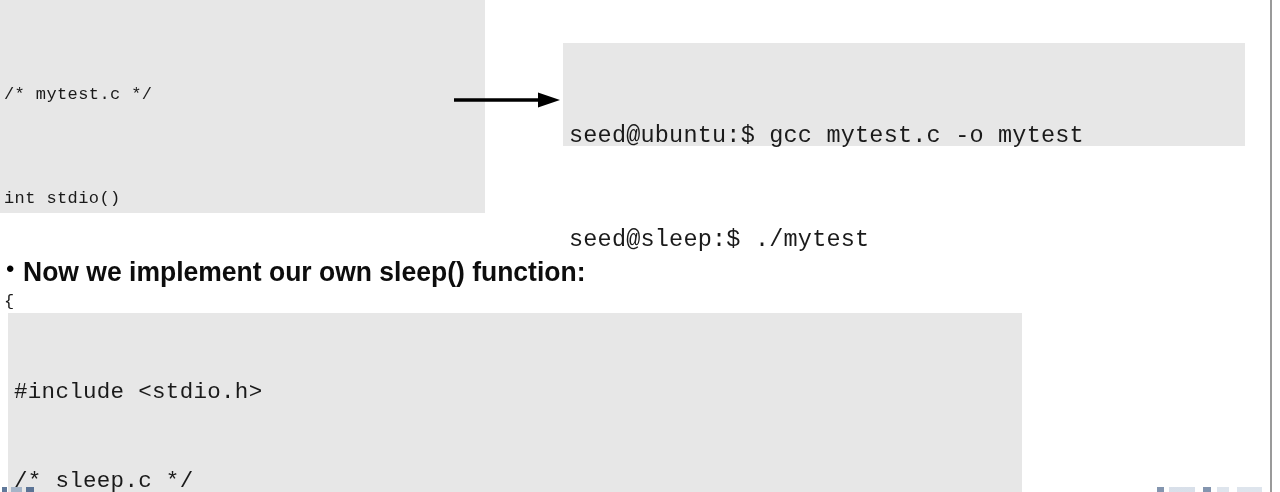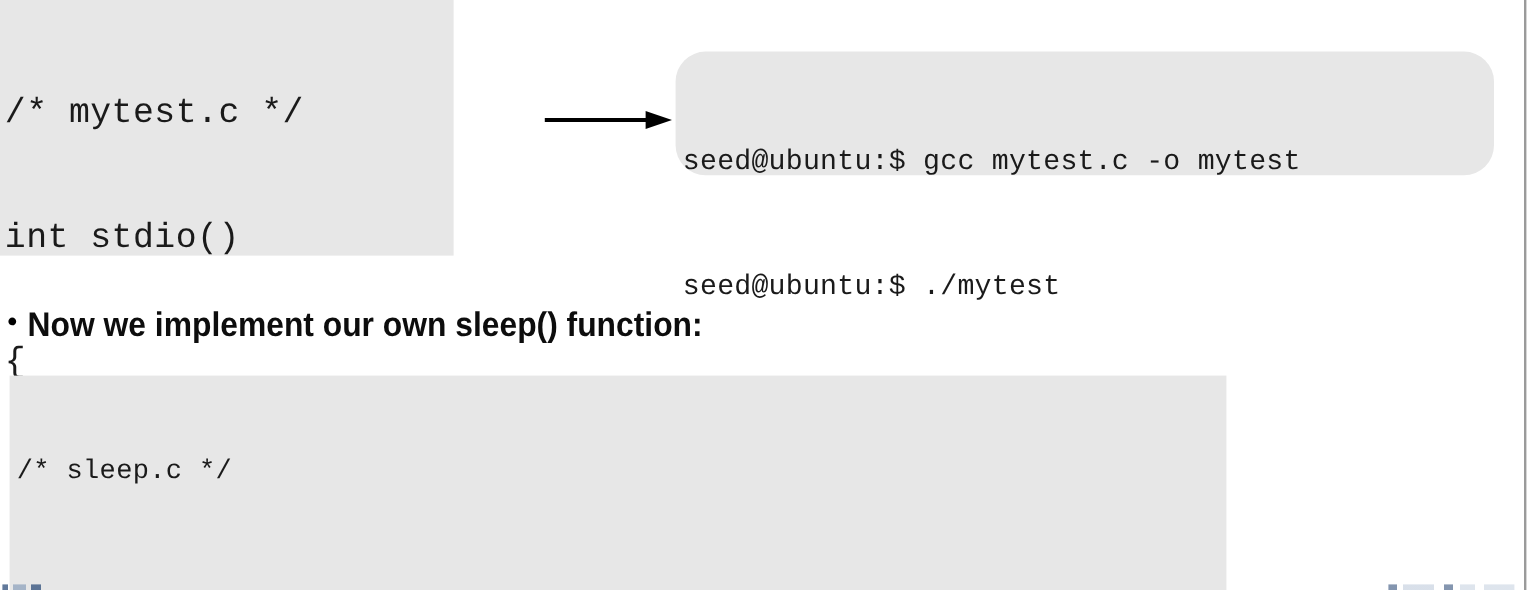--- a/index.html
+++ b/index.html
@@ -26,24 +26,24 @@
   }
   .code-line {
     white-space: pre;
     display: block;
   }
 
   
   #mytest-code-block {
     left: 0px;
     top: 0px;
-    width: 378px;
+    width: 485px;
     height: 213px;
     padding: 9px 0 0 4px;
-    font-size: 29px;
+    font-size: 17px;
     line-height: 34.5px;
     letter-spacing: 0.4px;
   }
 
   
   #compile-run-arrow {
     position: absolute;
     left: 452px;
     top: 86px;
     width: 110px;
@@ -53,21 +53,20 @@
   
   #terminal-block {
     left: 563px;
     top: 43px;
     width: 682px;
     height: 103px;
     padding: 7px 0 0 6px;
     font-size: 23.5px;
     line-height: 34.5px;
     letter-spacing: 0.2px;
-    border-radius: 25px;
   }
 
   
   #bullet-row {
     position: absolute;
     left: 6px;
     top: 250px;
     width: 900px;
     height: 42px;
     display: flex;
@@ -154,30 +153,31 @@
 
 <div id="compile-run-arrow">
   <svg width="110" height="28" viewBox="0 0 110 28" xmlns="http://www.w3.org/2000/svg">
     <line x1="2" y1="14" x2="88" y2="14" stroke="#000000" stroke-width="3.5"></line>
     <polygon points="86,6.5 108,14 86,21.5" fill="#000000"></polygon>
   </svg>
 </div>
 
 <div class="code-block" id="terminal-block">
   <span class="code-line">seed@ubuntu:$ gcc mytest.c -o mytest</span>
-  <span class="code-line">seed@ubuntu:$ ./mytest</span>
+  <span class="code-line">seed@sleep:$ ./mytest</span>
   <span class="code-line">seed@ubuntu:$</span>
 </div>
 
 <div id="bullet-row">
   <span id="bullet-marker">•</span>
   <span id="bullet-text">Now we implement our own sleep() function:</span>
 </div>
 
 <div class="code-block" id="sleep-code-block">
+  <span class="code-line">#include &lt;stdio.h&gt;</span>
   <span class="code-line">/* sleep.c */</span>
   
   
   
   
 </div>
 
 <div id="slide-edge-rule"></div>
 
 <div class="footer-artifact" id="footer-artifact-left"></div>

